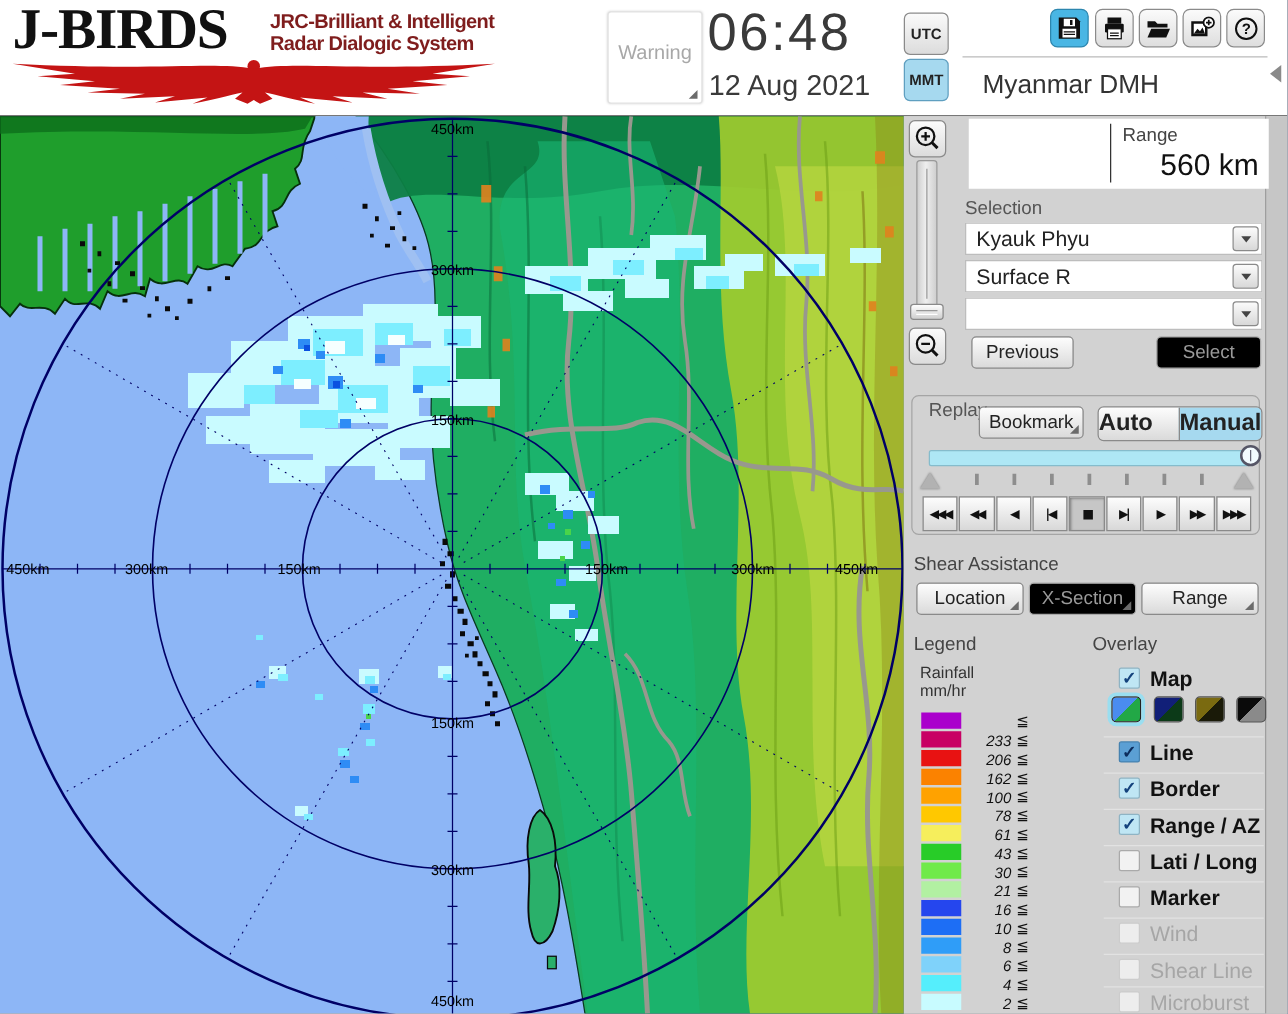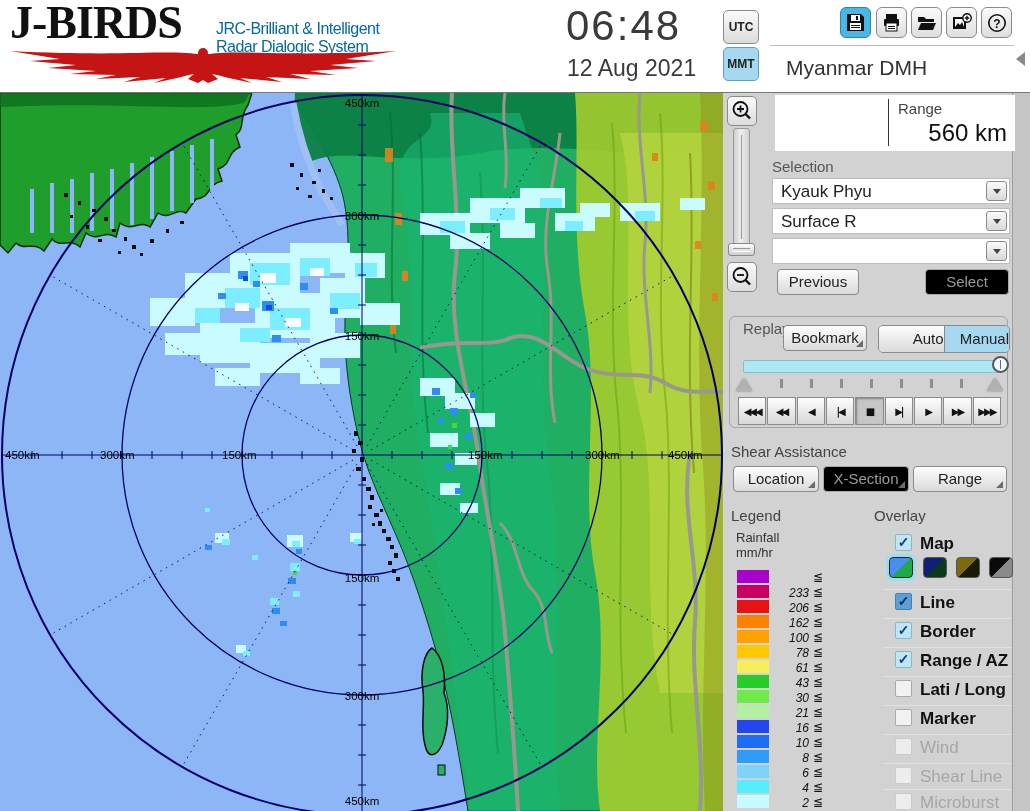--- a/index.html
+++ b/index.html
@@ -2,21 +2,21 @@
 <html><head>
 <meta charset="utf-8">
 <style>
   html,body{margin:0;padding:0;background:#888;}
   .app{position:relative;width:1030px;height:811px;overflow:hidden;background:#d2d2d2;
        font-family:"Liberation Sans",sans-serif;-webkit-font-smoothing:antialiased;}
   
   .header{position:absolute;left:0;top:0;width:1030px;height:93px;background:#fff;border-bottom:1px solid #777;box-sizing:border-box;}
   .logo{position:absolute;left:8px;top:0px;width:400px;height:92px;}
   .logo-title{position:absolute;left:2px;top:-4px;font-family:"Liberation Serif",serif;font-weight:bold;font-size:46px;color:#111;letter-spacing:-1px;}
-  .logo-tag{position:absolute;left:208px;top:9px;color:#0369a1;font-weight:normal;font-size:16px;line-height:18px;letter-spacing:-0.5px;white-space:nowrap;margin-top:11px;}
+  .logo-tag{position:absolute;left:208px;top:9px;color:#7f1d1d;font-weight:bold;font-size:16px;line-height:18px;letter-spacing:-0.5px;white-space:nowrap;}
   .eagle{position:absolute;left:0px;top:46px;}
   .warnbox{position:absolute;left:486px;top:9px;width:74px;height:72px;background:#fff;border:1px solid #e2e2e2;border-radius:3px;box-shadow:0 0 2px rgba(0,0,0,.15);}
   .warnbox span{position:absolute;left:0;right:0;top:24px;text-align:center;color:#a8a8a8;font-size:16px;}
   .grip::after{content:"";position:absolute;right:3px;bottom:3px;width:0;height:0;border-left:7px solid transparent;border-bottom:7px solid #6b6b6b;}
   .clock-time{position:absolute;left:566px;top:2px;font-size:42px;color:#3a3a3a;letter-spacing:2px;}
   .clock-date{position:absolute;left:567px;top:55px;font-size:23px;color:#3a3a3a;}
   .tzbtn{position:absolute;left:723px;width:36px;height:34px;border:1px solid #8a8a8a;border-radius:5px;box-sizing:border-box;
          font-size:12px;font-weight:bold;color:#222;text-align:center;line-height:32px;background:linear-gradient(#fafafa,#dcdcdc);cursor:pointer;}
   .tzbtn.sel{background:#a6d9ef;border-color:#5f9fc0;}
   .toolbtn{position:absolute;top:7px;width:31px;height:31px;border:1px solid #8a8a8a;border-radius:6px;box-sizing:border-box;
@@ -47,21 +47,21 @@
   .dd .val{position:absolute;left:8px;top:3px;font-size:17px;color:#222;}
   .combo{position:absolute;right:2px;top:2px;width:21px;height:20px;border:1px solid #8a8a8a;border-radius:3px;background:linear-gradient(#fbfbfb,#d8d8d8);box-sizing:border-box;display:flex;align-items:center;justify-content:center;cursor:pointer;}
   .tri-down{width:0;height:0;border:4px solid transparent;border-top:5px solid #444;margin-top:4px;}
   .btn{position:absolute;height:26px;border:1px solid #8a8a8a;border-radius:4px;box-sizing:border-box;background:linear-gradient(#fdfdfd,#dadada);
        font-size:15px;color:#222;text-align:center;line-height:24px;cursor:pointer;}
   .btn.disabled{background:#000000;color:#9a9a9a;border-color:#aaa;cursor:default;}
   
   .replaybox{position:absolute;left:6px;top:223px;width:279px;height:112px;border:1px solid #a5a5a5;border-radius:6px;box-sizing:border-box;}
   .replay-label{position:absolute;left:10px;top:3px;font-size:15px;color:#555;background:#d2d2d2;padding:0 3px;}
   .seg{position:absolute;left:148px;top:8px;width:132px;height:28px;border:1px solid #8a8a8a;border-radius:5px;overflow:hidden;display:flex;box-sizing:border-box;}
-  .seg div{flex:1;font-size:15px;font-weight:normal;color:#222;text-align:right;line-height:26px;background:linear-gradient(#fdfdfd,#dadada);cursor:pointer;}
+  .seg div{flex:1;font-size:19px;font-weight:bold;color:#222;text-align:left;line-height:26px;background:linear-gradient(#fdfdfd,#dadada);cursor:pointer;}
   .seg div.sel{background:#a6d9ef;}
   .seg div+div{border-left:1px solid #8a8a8a;}
   .strack{position:absolute;left:13px;top:43px;width:258px;height:13px;background:#aee7f5;border:1px solid #85bccc;border-radius:2px;box-sizing:border-box;}
   .shandle{position:absolute;left:262px;top:39px;width:17px;height:17px;border:2px solid #556;border-radius:50%;background:#f2fbff;box-sizing:border-box;}
   .shandle i{position:absolute;left:6px;top:2px;bottom:2px;width:1px;background:#667;}
   .tickrow{position:absolute;left:0;top:60px;width:279px;height:16px;}
   .tick{position:absolute;top:2px;width:3px;height:9px;background:#8e8e8e;}
   .endtri{position:absolute;top:1px;width:0;height:0;border-left:8px solid transparent;border-right:8px solid transparent;border-bottom:13px solid #b2b2b2;filter:drop-shadow(0 0 1px #777);}
   .pbrow{position:absolute;left:8px;top:80px;width:263px;height:28px;display:flex;gap:1px;}
   .pb{flex:1;border:1px solid #8a8a8a;background:linear-gradient(#fdfdfd,#d8d8d8);font-size:10px;font-weight:bold;color:#111;
@@ -106,20 +106,23 @@
       <div class="logo-tag">
         <div>JRC-Brilliant &amp; Intelligent</div>
         <div>Radar  Dialogic  System</div>
       </div>
       <svg class="eagle" width="390" height="38" viewBox="0 0 390 38">
         <circle cx="195" cy="7" r="5" fill="#c41414"></circle>
         <path fill="#c41414" d="M195,9 C160,3 120,11 2,5 L52,13 L22,15 L68,19 L40,22 L88,25 L62,28 L108,29 L88,33 L132,31 L116,36 L158,32 L146,37 C162,34 176,30 186,28 L180,33 L190,37 L195,34 L200,37 L210,33 L204,28 C214,30 228,34 244,37 L232,32 L274,36 L258,31 L302,33 L282,28 L328,29 L302,25 L350,22 L322,19 L368,15 L338,13 L388,5 C270,11 230,3 195,9 Z"></path>
       </svg>
     </div>
 
+    <div class="warnbox grip">
+      <span>Warning</span>
+    </div>
 
     <div class="clock-time">06:48</div>
     <div class="clock-date">12 Aug 2021</div>
 
     <div class="tzbtn" style="top:10px;">UTC</div>
     <div class="tzbtn sel" style="top:47px;">MMT</div>
 
     <div class="toolbtn sel" style="left:840px;">
       <svg width="19" height="19" viewBox="0 0 19 19">
           <path fill="#101010" d="M1,1 h14 l3,3 v14 h-17 z"></path>

